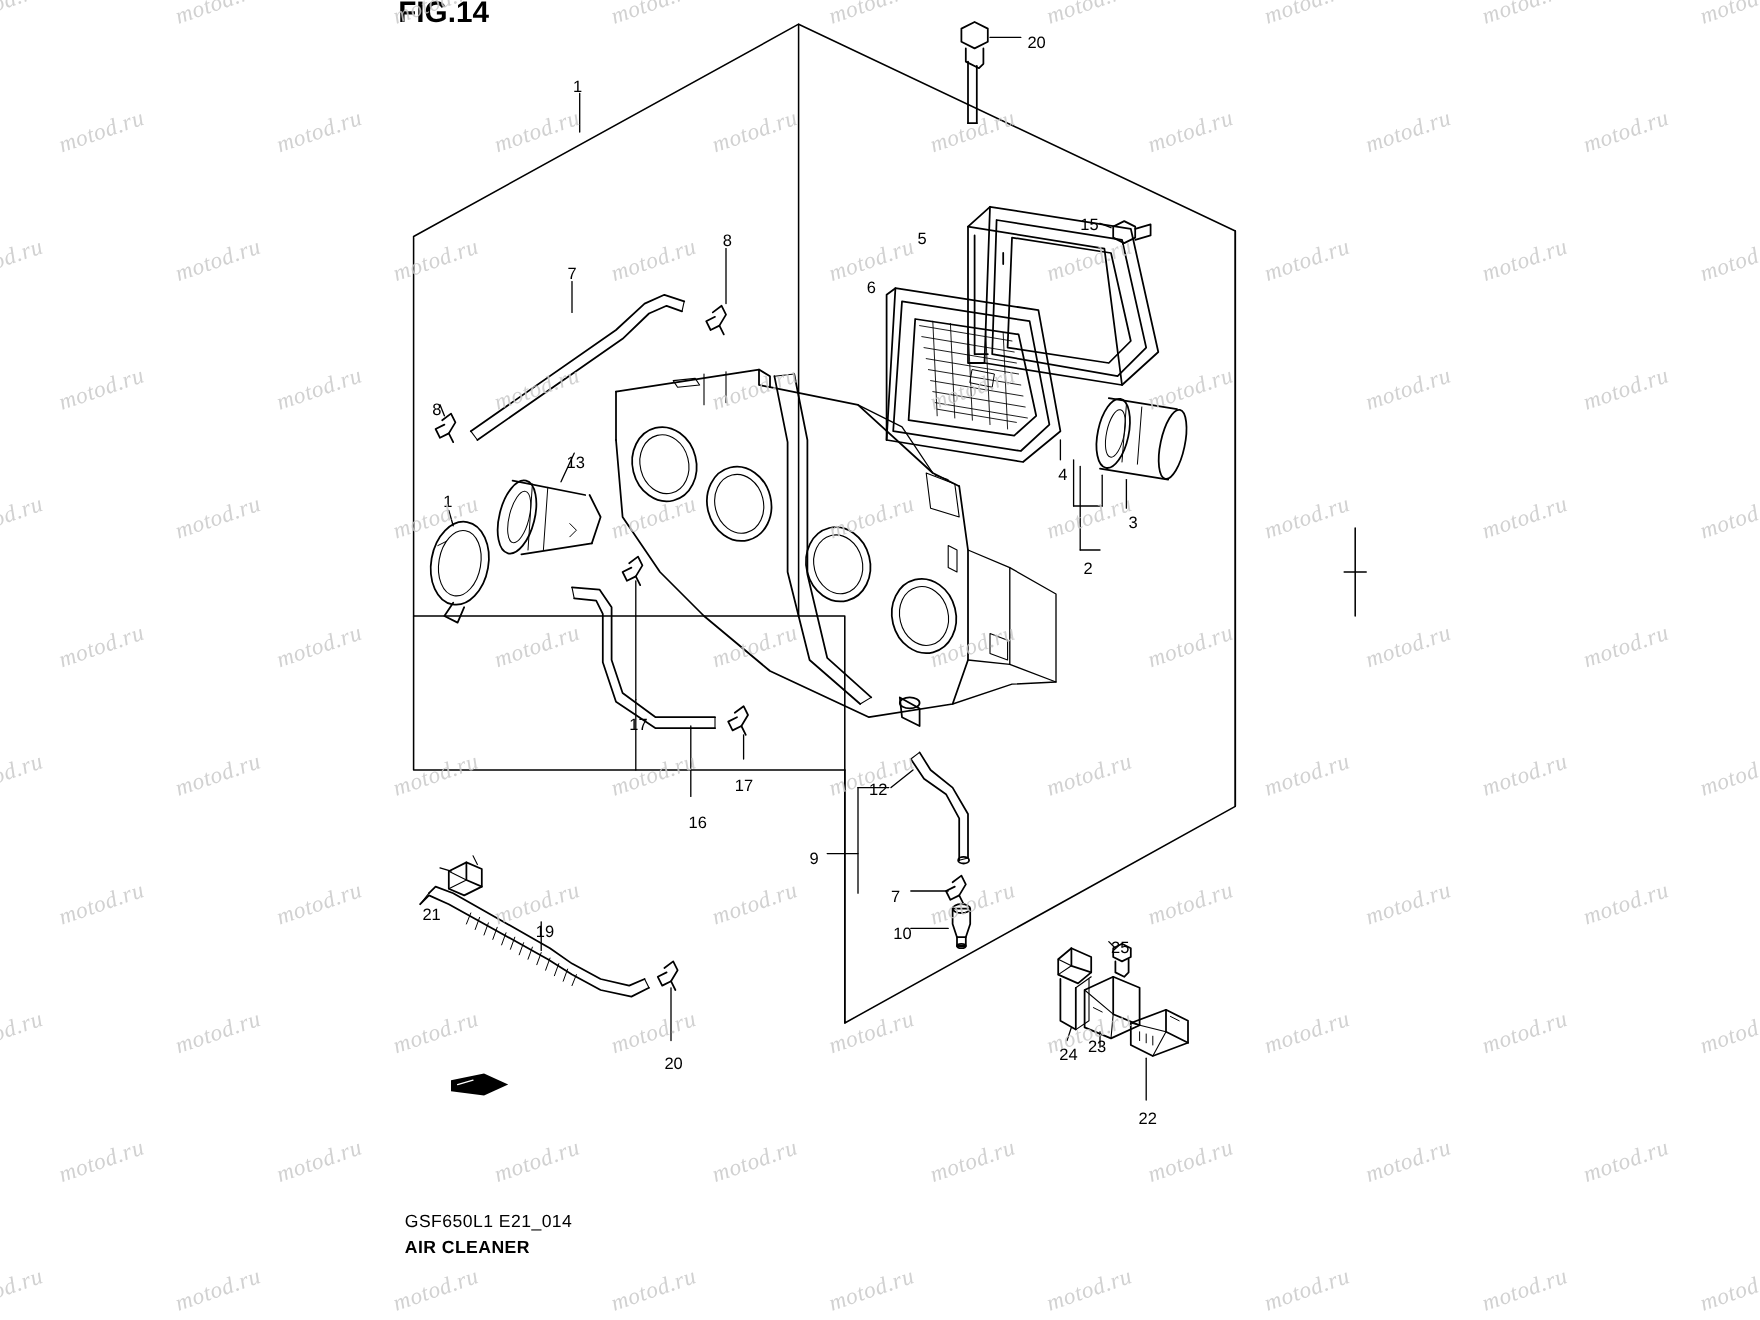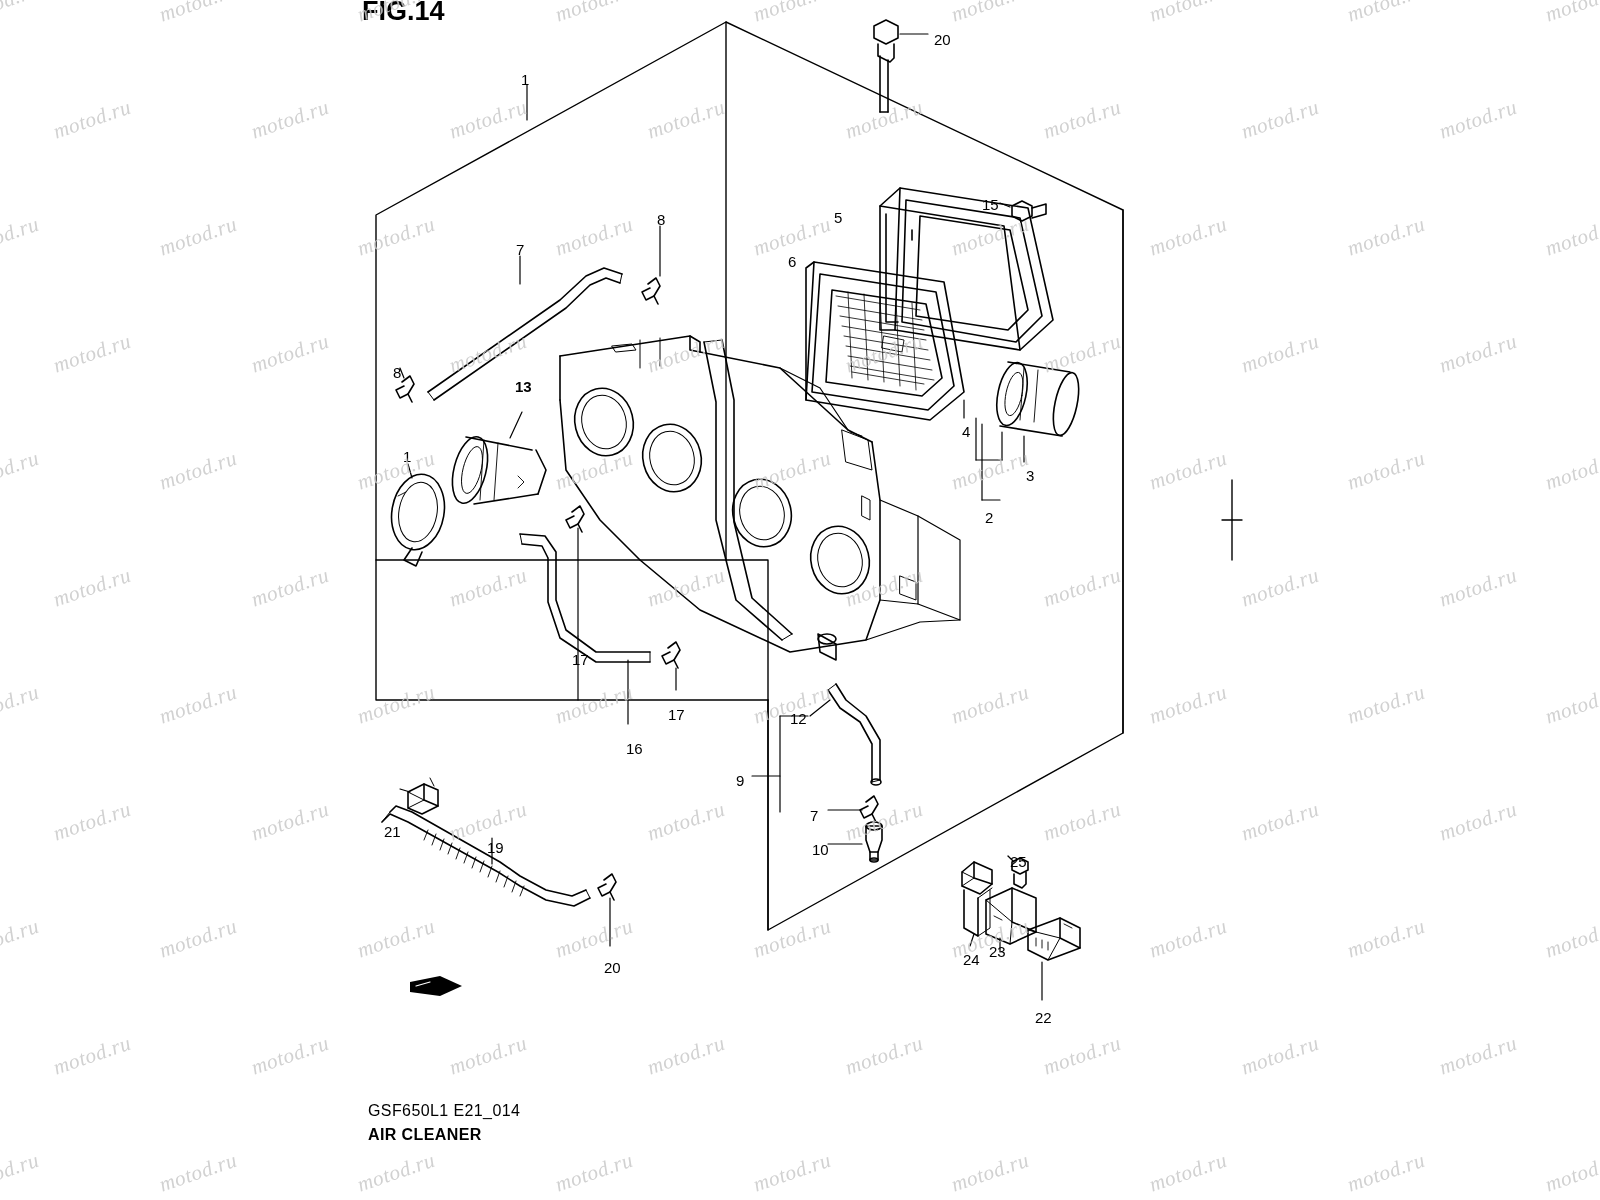--- a/index.html
+++ b/index.html
@@ -488,21 +488,21 @@
       <div class="num" style="left: 962px; top: 424px;">4</div>
       <div class="num" style="left: 834px; top: 210px;">5</div>
       <div class="num" style="left: 788px; top: 254px;">6</div>
       <div class="num" style="left: 516px; top: 242px;">7</div>
       <div class="num" style="left: 657px; top: 212px;">8</div>
       <div class="num" style="left: 393px; top: 365px;">8</div>
       <div class="num" style="left: 736px; top: 773px;">9</div>
       <div class="num" style="left: 812px; top: 842px;">10</div>
       <div class="num" style="left: 810px; top: 808px;">7</div>
       <div class="num" style="left: 790px; top: 711px;">12</div>
-      <div class="num" style="left: 515px; top: 379px; font-weight: bold;">13</div>
+      <div class="num" style="left: 515px; top: 413px;">13</div>
       <div class="num" style="left: 403px; top: 449px;">1</div>
       <div class="num" style="left: 982px; top: 197px;">15</div>
       <div class="num" style="left: 626px; top: 741px;">16</div>
       <div class="num" style="left: 572px; top: 652px;">17</div>
       <div class="num" style="left: 668px; top: 707px;">17</div>
       <div class="num" style="left: 934px; top: 32px;">20</div>
       <div class="num" style="left: 487px; top: 824px; margin-top: 16px;">19</div>
       <div class="num" style="left: 604px; top: 960px;">20</div>
       <div class="num" style="left: 384px; top: 824px;">21</div>
       <div class="num" style="left: 1035px; top: 1010px; text-align: right;">22</div>

